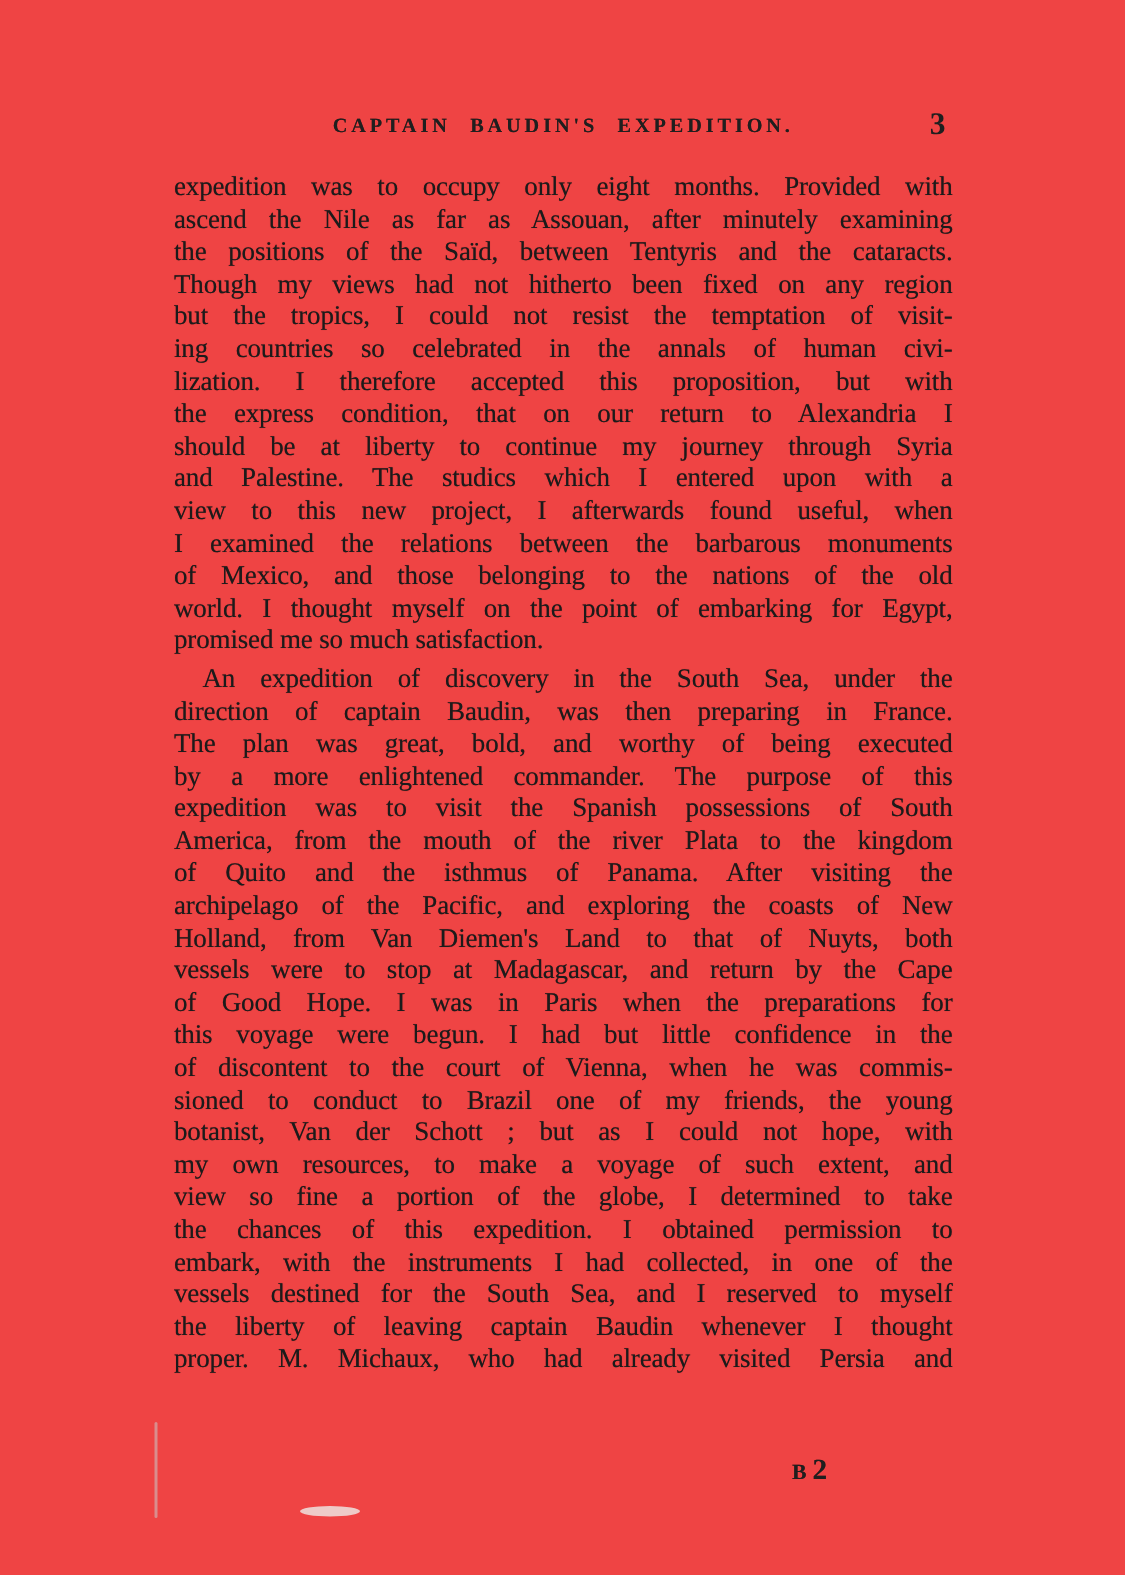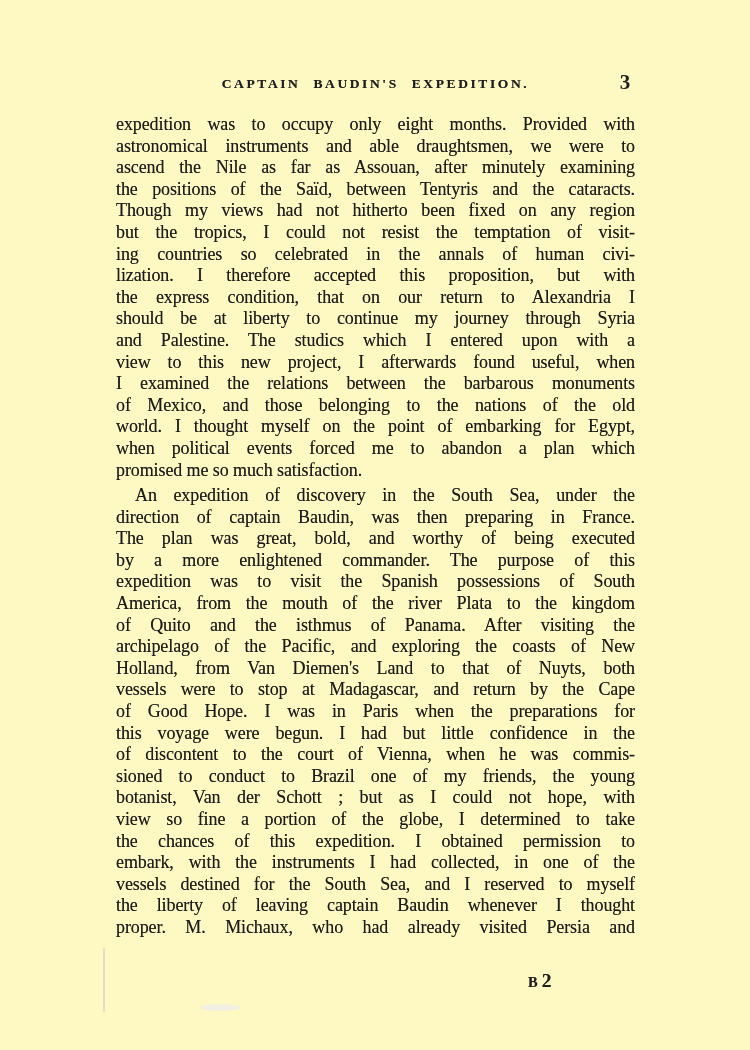--- a/index.html
+++ b/index.html
@@ -4,21 +4,21 @@
 <style>
   html, body {
     margin: 0;
     padding: 0;
     background: #ffffff;
   }
   .scan-page {
     position: relative;
     width: 750px;
     height: 1050px;
-    background: #fef9c3;
+    background: #ef4444;
     overflow: hidden;
     font-family: "Liberation Serif", "DejaVu Serif", serif;
     color: #1b1b1b;
   }
   
   .artifact-edge-line {
     position: absolute;
     left: 103px;
     top: 948px;
     width: 2px;
@@ -96,53 +96,52 @@
 
 <div class="scan-page">
 
   <div class="running-header">CAPTAIN BAUDIN'S EXPEDITION.</div>
 
   <div class="page-number">3</div>
 
   <div class="body-block">
       <div class="paragraph">
         <div class="line">expedition was to occupy only eight months.  Provided with</div>
-        <div class="line">astronomical instruments and able draughtsmen, we were to</div>
         <div class="line">ascend the Nile as far as Assouan, after minutely examining</div>
         <div class="line">the positions of the Saïd, between Tentyris and the cataracts.</div>
         <div class="line">Though my views had not hitherto been fixed on any region</div>
         <div class="line">but the tropics, I could not resist the temptation of visit-</div>
         <div class="line">ing countries so celebrated in the annals of human civi-</div>
         <div class="line">lization.  I therefore accepted this proposition, but with</div>
         <div class="line">the express condition, that on our return to Alexandria I</div>
         <div class="line">should be at liberty to continue my journey through Syria</div>
         <div class="line">and Palestine.  The studics which I entered upon with a</div>
         <div class="line">view to this new project, I afterwards found useful, when</div>
         <div class="line">I examined the relations between the barbarous monuments</div>
         <div class="line">of Mexico, and those belonging to the nations of the old</div>
         <div class="line">world.  I thought myself on the point of embarking for Egypt,</div>
-        <div class="line">when political events forced me to abandon a plan which</div>
         <div class="line no-justify">promised me so much satisfaction.</div>
       </div>
       <div class="paragraph">
         <div class="line indent">An expedition of discovery in the South Sea, under the</div>
         <div class="line">direction of captain Baudin, was then preparing in France.</div>
         <div class="line">The plan was great, bold, and worthy of being executed</div>
         <div class="line">by a more enlightened commander.  The purpose of this</div>
         <div class="line">expedition was to visit the Spanish possessions of South</div>
         <div class="line">America, from the mouth of the river Plata to the kingdom</div>
         <div class="line">of Quito and the isthmus of Panama.  After visiting the</div>
         <div class="line">archipelago of the Pacific, and exploring the coasts of New</div>
         <div class="line">Holland, from Van Diemen's Land to that of Nuyts, both</div>
         <div class="line">vessels were to stop at Madagascar, and return by the Cape</div>
         <div class="line">of Good Hope.  I was in Paris when the preparations for</div>
         <div class="line">this voyage were begun.  I had but little confidence in the</div>
         <div class="line">of discontent to the court of Vienna, when he was commis-</div>
         <div class="line">sioned to conduct to Brazil one of my friends, the young</div>
         <div class="line">botanist, Van der Schott ; but as I could not hope, with</div>
+        <div class="line">my own resources, to make a voyage of such extent, and</div>
         <div class="line">view so fine a portion of the globe, I determined to take</div>
         <div class="line">the chances of this expedition.  I obtained permission to</div>
         <div class="line">embark, with the instruments I had collected, in one of the</div>
         <div class="line">vessels destined for the South Sea, and I reserved to myself</div>
         <div class="line">the liberty of leaving captain Baudin whenever I thought</div>
         <div class="line">proper.  M. Michaux, who had already visited Persia and</div>
       </div>
     </div>
 
   <div class="signature-mark">

